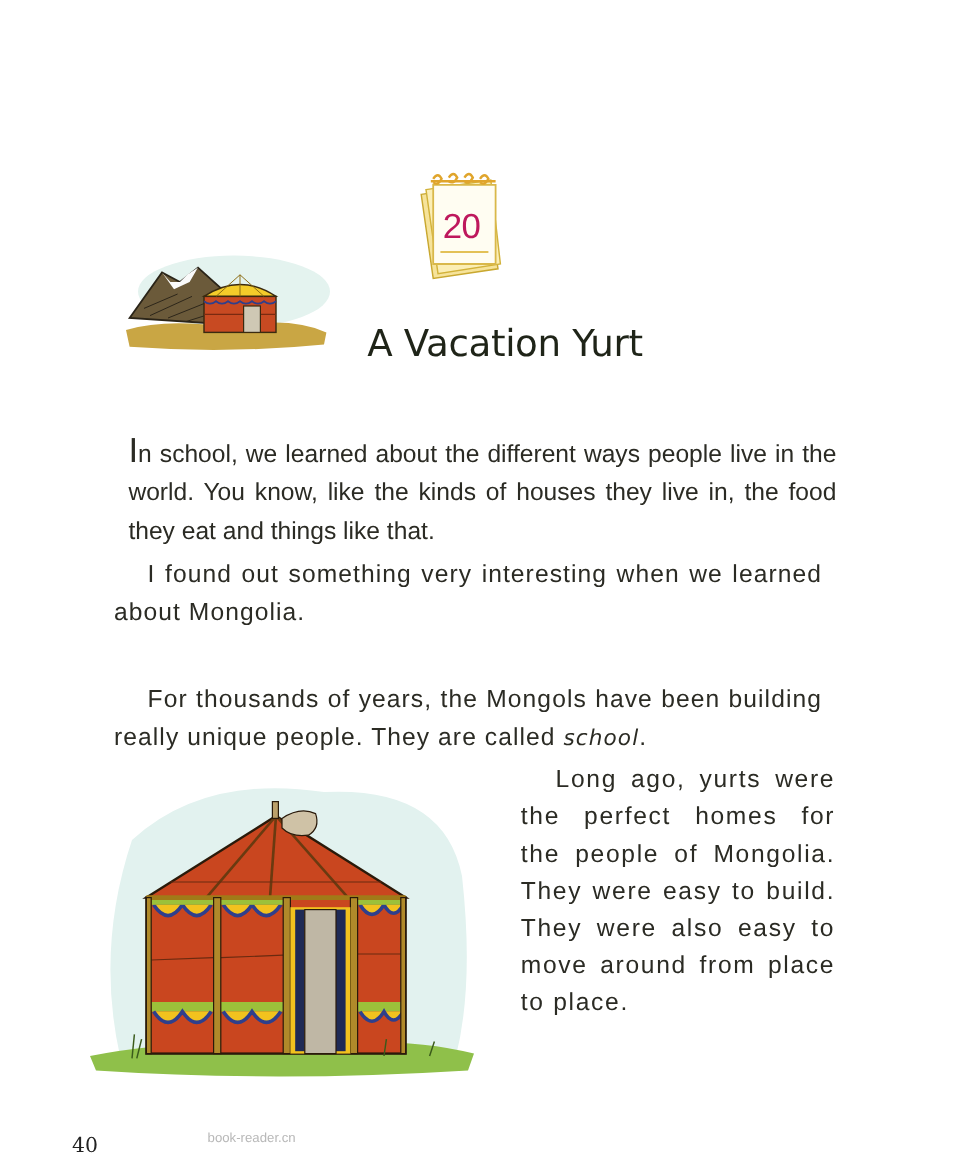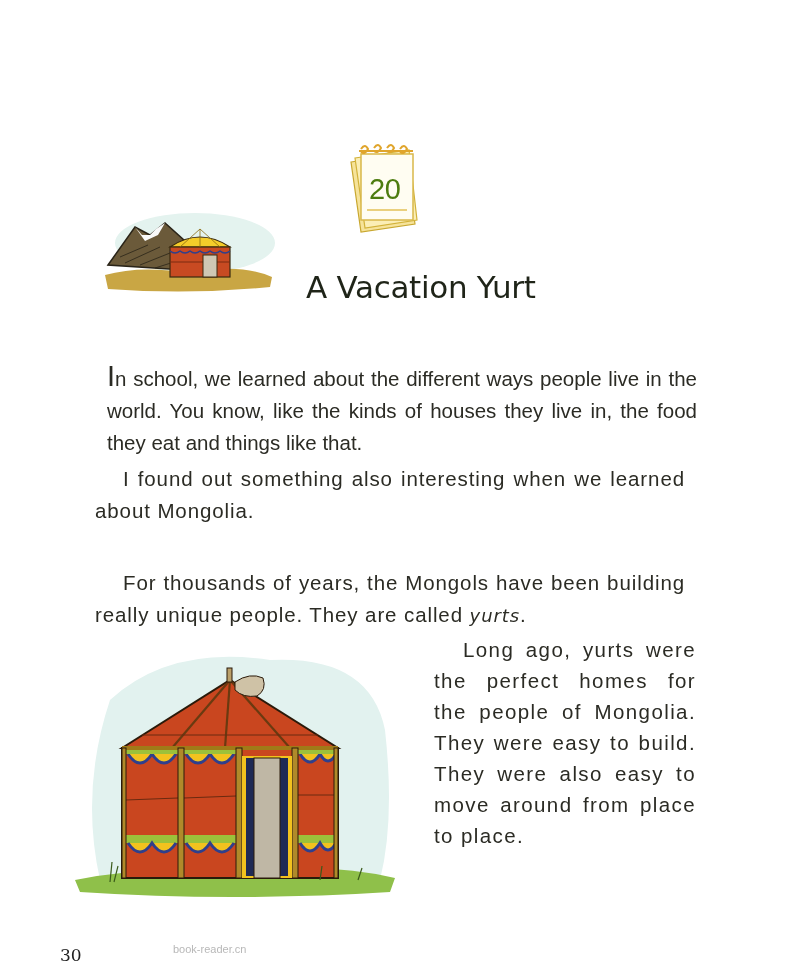--- a/index.html
+++ b/index.html
@@ -3,21 +3,21 @@
 <meta charset="utf-8">
 <style>
   html, body { margin: 0; padding: 0; background: #ffffff; }
   body { width: 800px; height: 965px; position: relative; overflow: hidden;
          font-family: "DejaVu Sans", sans-serif; color: #2a2a22; }
   .abs { position: absolute; }
 
   
   .calendar { left: 347px; top: 140px; width: 78px; height: 96px; }
   .cal-num { position: absolute; left: 22px; top: 33px; font-family: "Liberation Sans", sans-serif;
-             font-size: 29px; color: #4d7c0f; letter-spacing: -0.5px; text-align: right; }
+             font-size: 29px; color: #be185d; letter-spacing: -0.5px; text-align: right; }
 
   
   .mini-yurt { left: 100px; top: 205px; width: 175px; height: 90px; }
 
   .title { left: 290px; top: 253px; font-family: "DejaVu Sans", sans-serif;
            font-size: 31px; color: #1f2418; letter-spacing: -0.3px; white-space: nowrap; }
 
   .para { position: absolute; left: 95px; width: 590px; font-family: "Liberation Sans", sans-serif;
           font-size: 20.5px; line-height: 32px; color: #2b2b24; text-align: justify; }
   .para .dropcap { font-size: 29px; line-height: 20px; font-weight: normal; }
@@ -72,23 +72,23 @@
     <line x1="100" y1="24" x2="80" y2="42" stroke="#8a6a10" stroke-width="0.8"></line>
     <line x1="100" y1="24" x2="120" y2="42" stroke="#8a6a10" stroke-width="0.8"></line>
     <line x1="100" y1="24" x2="100" y2="42" stroke="#8a6a10" stroke-width="0.8"></line>
   </svg>
 </div>
 
 <h1 class="abs title" style="margin:16px;font-weight:normal;">A Vacation Yurt</h1>
 
 <p class="para p1" style="margin:12px;"><span class="dropcap">I</span><span>n school, we learned about the different ways people live in the world. You know, like the kinds of houses they live in, the food they eat and things like that.</span></p>
 
-<p class="para p2" style="margin:0;">I found out something also interesting when we learned about Mongolia.</p>
+<p class="para p2" style="margin:0;">I found out something very interesting when we learned about Mongolia.</p>
 
-<p class="para p3" style="margin:0;"><span>For thousands of years, the Mongols have been building really unique people. They are called </span><em>yurts</em><span>.</span></p>
+<p class="para p3" style="margin:0;"><span>For thousands of years, the Mongols have been building really unique people. They are called </span><em>school</em><span>.</span></p>
 
 <p class="para p4" style="margin:12px;text-align:justify;">Long ago, yurts were the perfect homes for the people of Mongolia. They were easy to build. They were also easy to move around from place to place.</p>
 
 <div class="abs big-yurt">
   <svg width="330" height="260" viewBox="0 0 330 260">
     <path d="M40,60 Q100,5 200,20 Q300,15 315,90 Q325,180 310,240 L30,240 Q10,150 40,60 Z" fill="#e2f2ef"></path>
     <path d="M5,240 Q80,225 170,232 Q260,222 325,238 L320,252 Q160,262 10,252 Z" fill="#8fc04a"></path>
 
     <polygon points="52,108 160,40 268,108" fill="#c9461f" stroke="#2a1a0a" stroke-width="2"></polygon>
     <g stroke="#6a3a10" stroke-width="2.2">
@@ -141,14 +141,14 @@
 
     <g stroke="#3a5a1a" stroke-width="1.2">
       <line x1="40" y1="242" x2="42" y2="222"></line>
         <line x1="44" y1="242" x2="48" y2="226"></line>
       <line x1="250" y1="240" x2="252" y2="226"></line>
         <line x1="288" y1="240" x2="292" y2="228"></line>
     </g>
   </svg>
 </div>
 
-<div class="abs page-num">30</div>
+<div class="abs page-num">40</div>
 <div class="abs watermark">book-reader.cn</div>
 
 </body></html>

